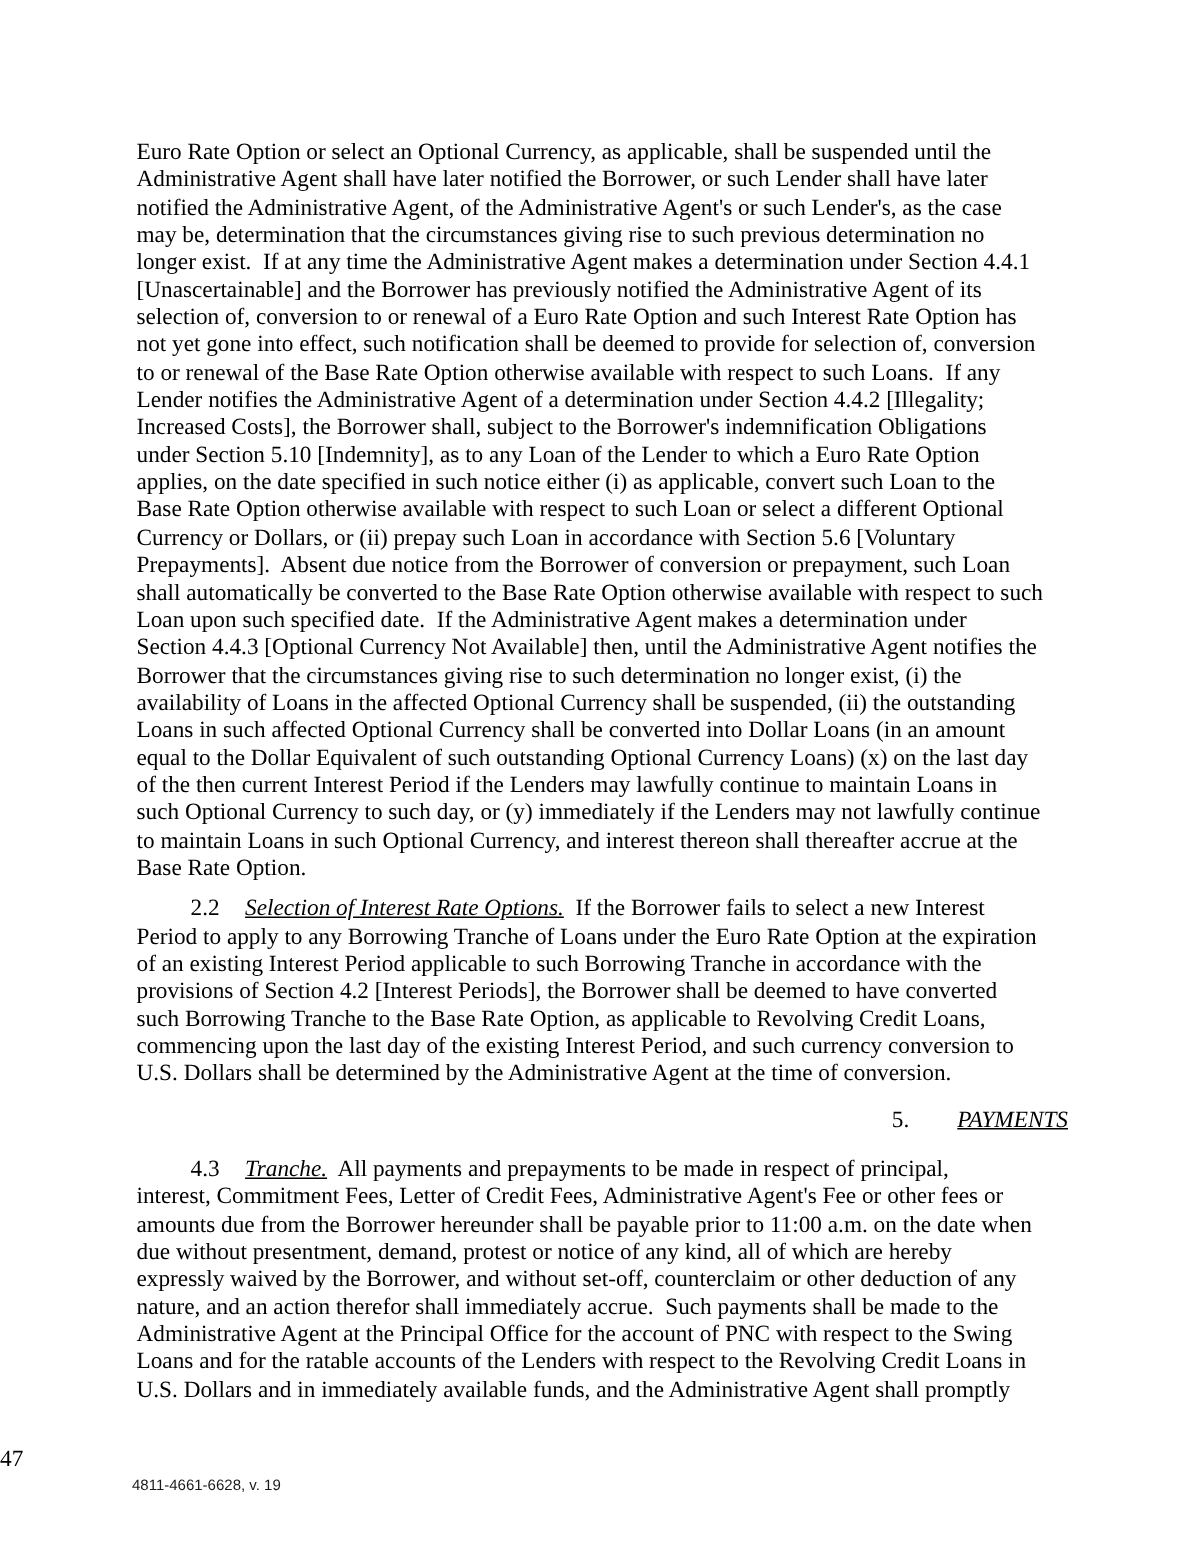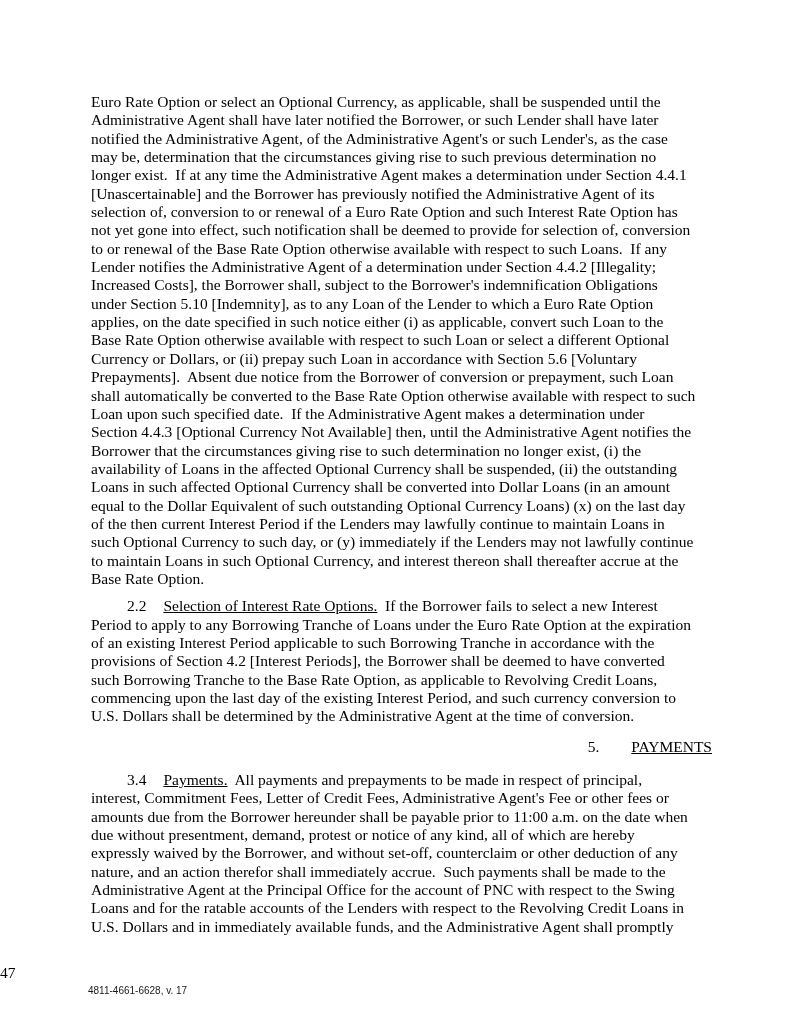--- a/index.html
+++ b/index.html
@@ -29,20 +29,21 @@
     text-indent: 36px;
   }
   .tab {
     display: inline-block;
     height: 1px;
   }
   .t1 { width: 17px; }
   .t2 { width: 32px; }
   .u {
     text-decoration: underline;
+    font-style: italic;
   }
   p.heading {
     margin: 12px 0 15px 0;
     text-align: right;
     white-space: pre;
   }
   .page-number {
     position: absolute;
     top: 964px;
     left: 0;
@@ -91,24 +92,24 @@
 to maintain Loans in such Optional Currency, and interest thereon shall thereafter accrue at the
 Base Rate Option.</p>
   <p class="body indent"><span>2.2</span><span class="tab t1"></span><span class="u">Selection of Interest Rate Options.</span><span>  If the Borrower fails to select a new Interest
 Period to apply to any Borrowing Tranche of Loans under the Euro Rate Option at the expiration
 of an existing Interest Period applicable to such Borrowing Tranche in accordance with the
 provisions of Section 4.2 [Interest Periods], the Borrower shall be deemed to have converted
 such Borrowing Tranche to the Base Rate Option, as applicable to Revolving Credit Loans,
 commencing upon the last day of the existing Interest Period, and such currency conversion to
 U.S. Dollars shall be determined by the Administrative Agent at the time of conversion.</span></p>
   <p class="heading"><span>5.</span><span class="tab t2"></span><span class="u">PAYMENTS</span></p>
-  <p class="body indent"><span>3.4</span><span class="tab t1"></span><span class="u">Payments.</span><span>  All payments and prepayments to be made in respect of principal,
+  <p class="body indent"><span>4.3</span><span class="tab t1"></span><span class="u">Tranche.</span><span>  All payments and prepayments to be made in respect of principal,
 interest, Commitment Fees, Letter of Credit Fees, Administrative Agent's Fee or other fees or
 amounts due from the Borrower hereunder shall be payable prior to 11:00 a.m. on the date when
 due without presentment, demand, protest or notice of any kind, all of which are hereby
 expressly waived by the Borrower, and without set-off, counterclaim or other deduction of any
 nature, and an action therefor shall immediately accrue.  Such payments shall be made to the
 Administrative Agent at the Principal Office for the account of PNC with respect to the Swing
 Loans and for the ratable accounts of the Lenders with respect to the Revolving Credit Loans in
 U.S. Dollars and in immediately available funds, and the Administrative Agent shall promptly</span></p>
   <div class="page-number">47</div>
-  <div class="doc-id">4811-4661-6628, v. 17</div>
+  <div class="doc-id">4811-4661-6628, v. 19</div>
 </div>
 
 </body></html>

